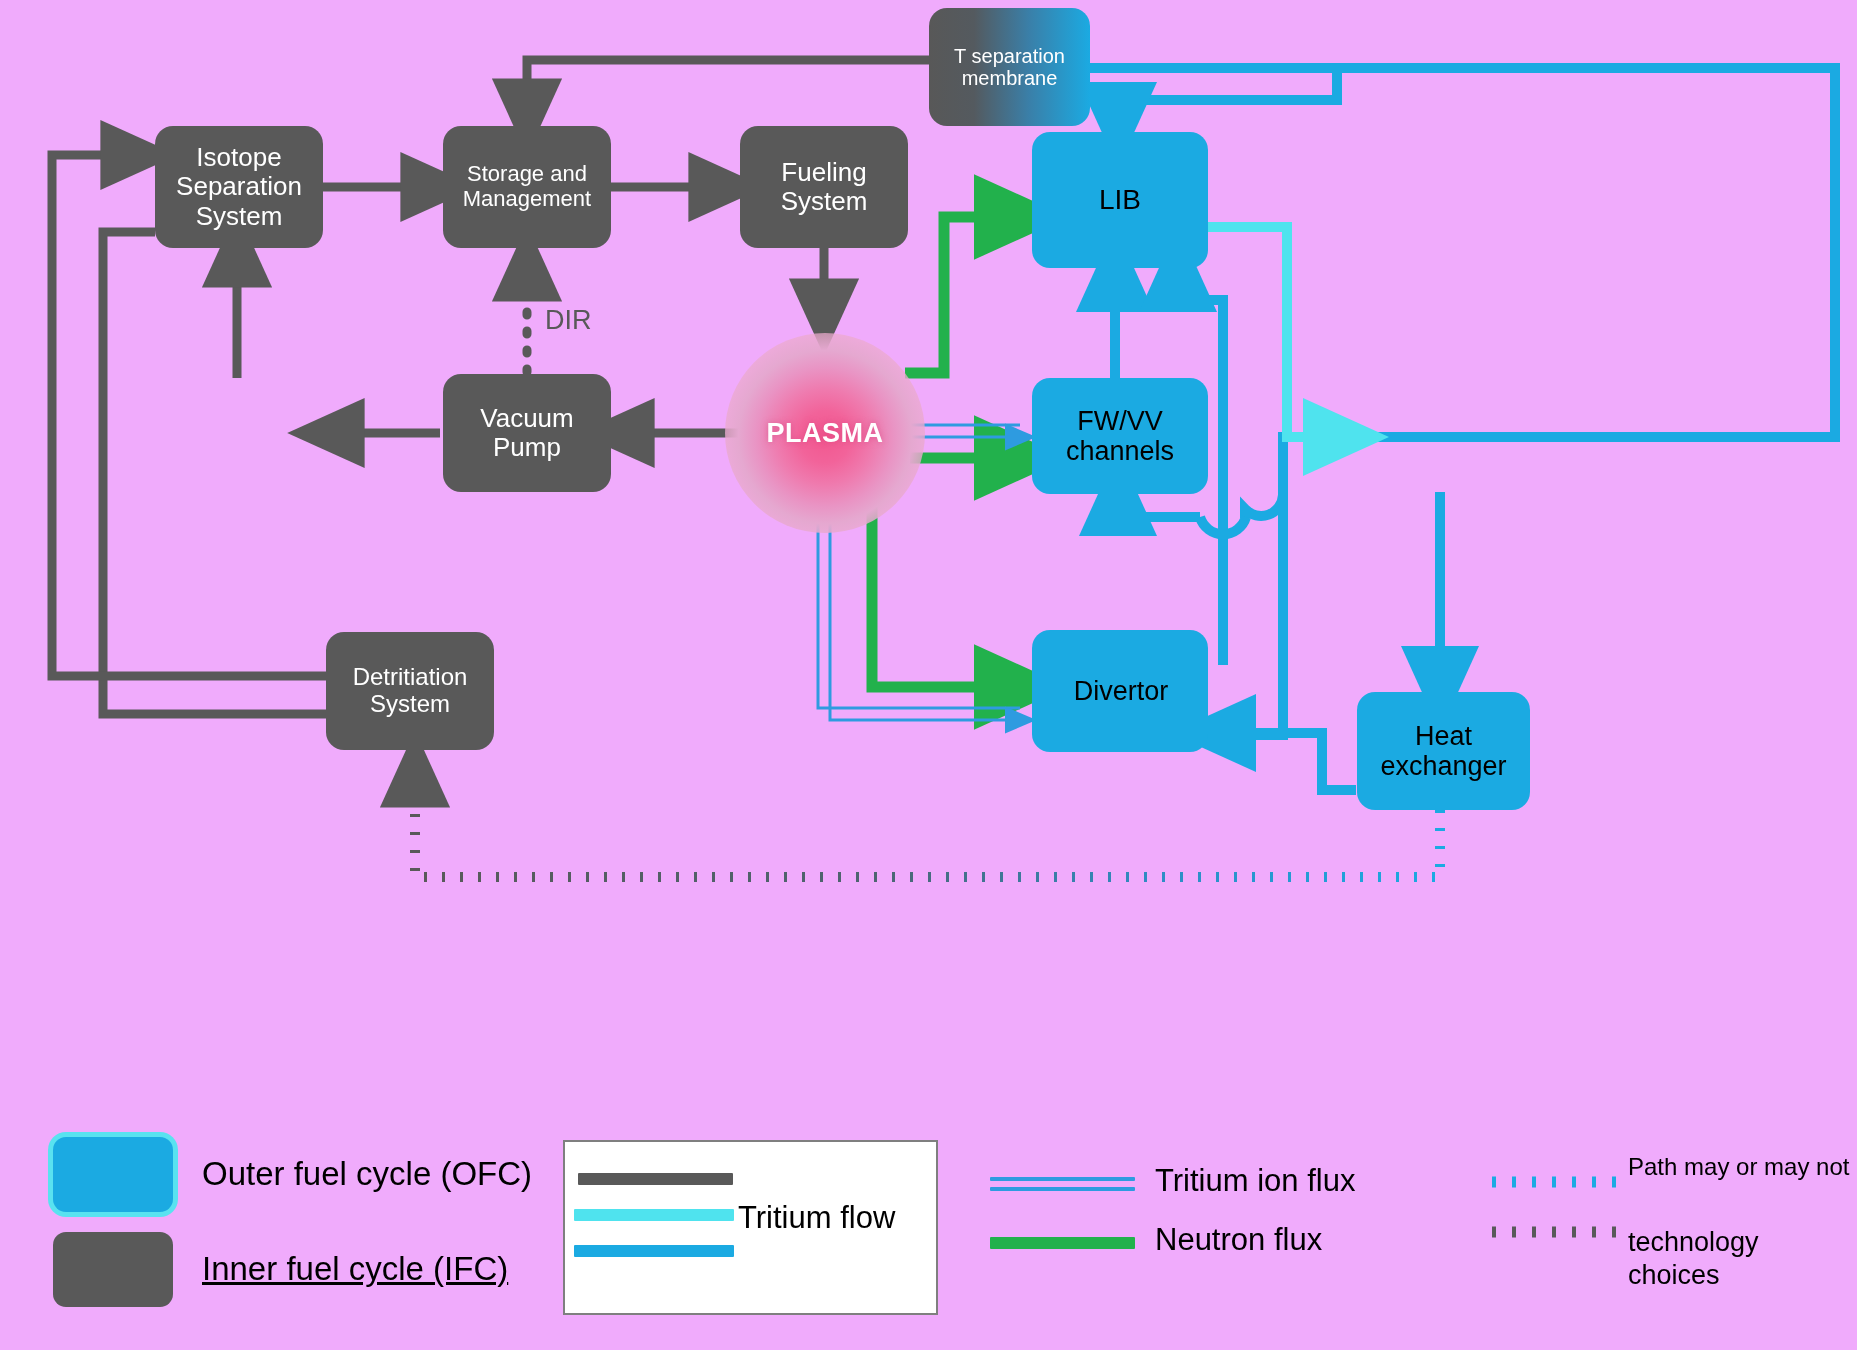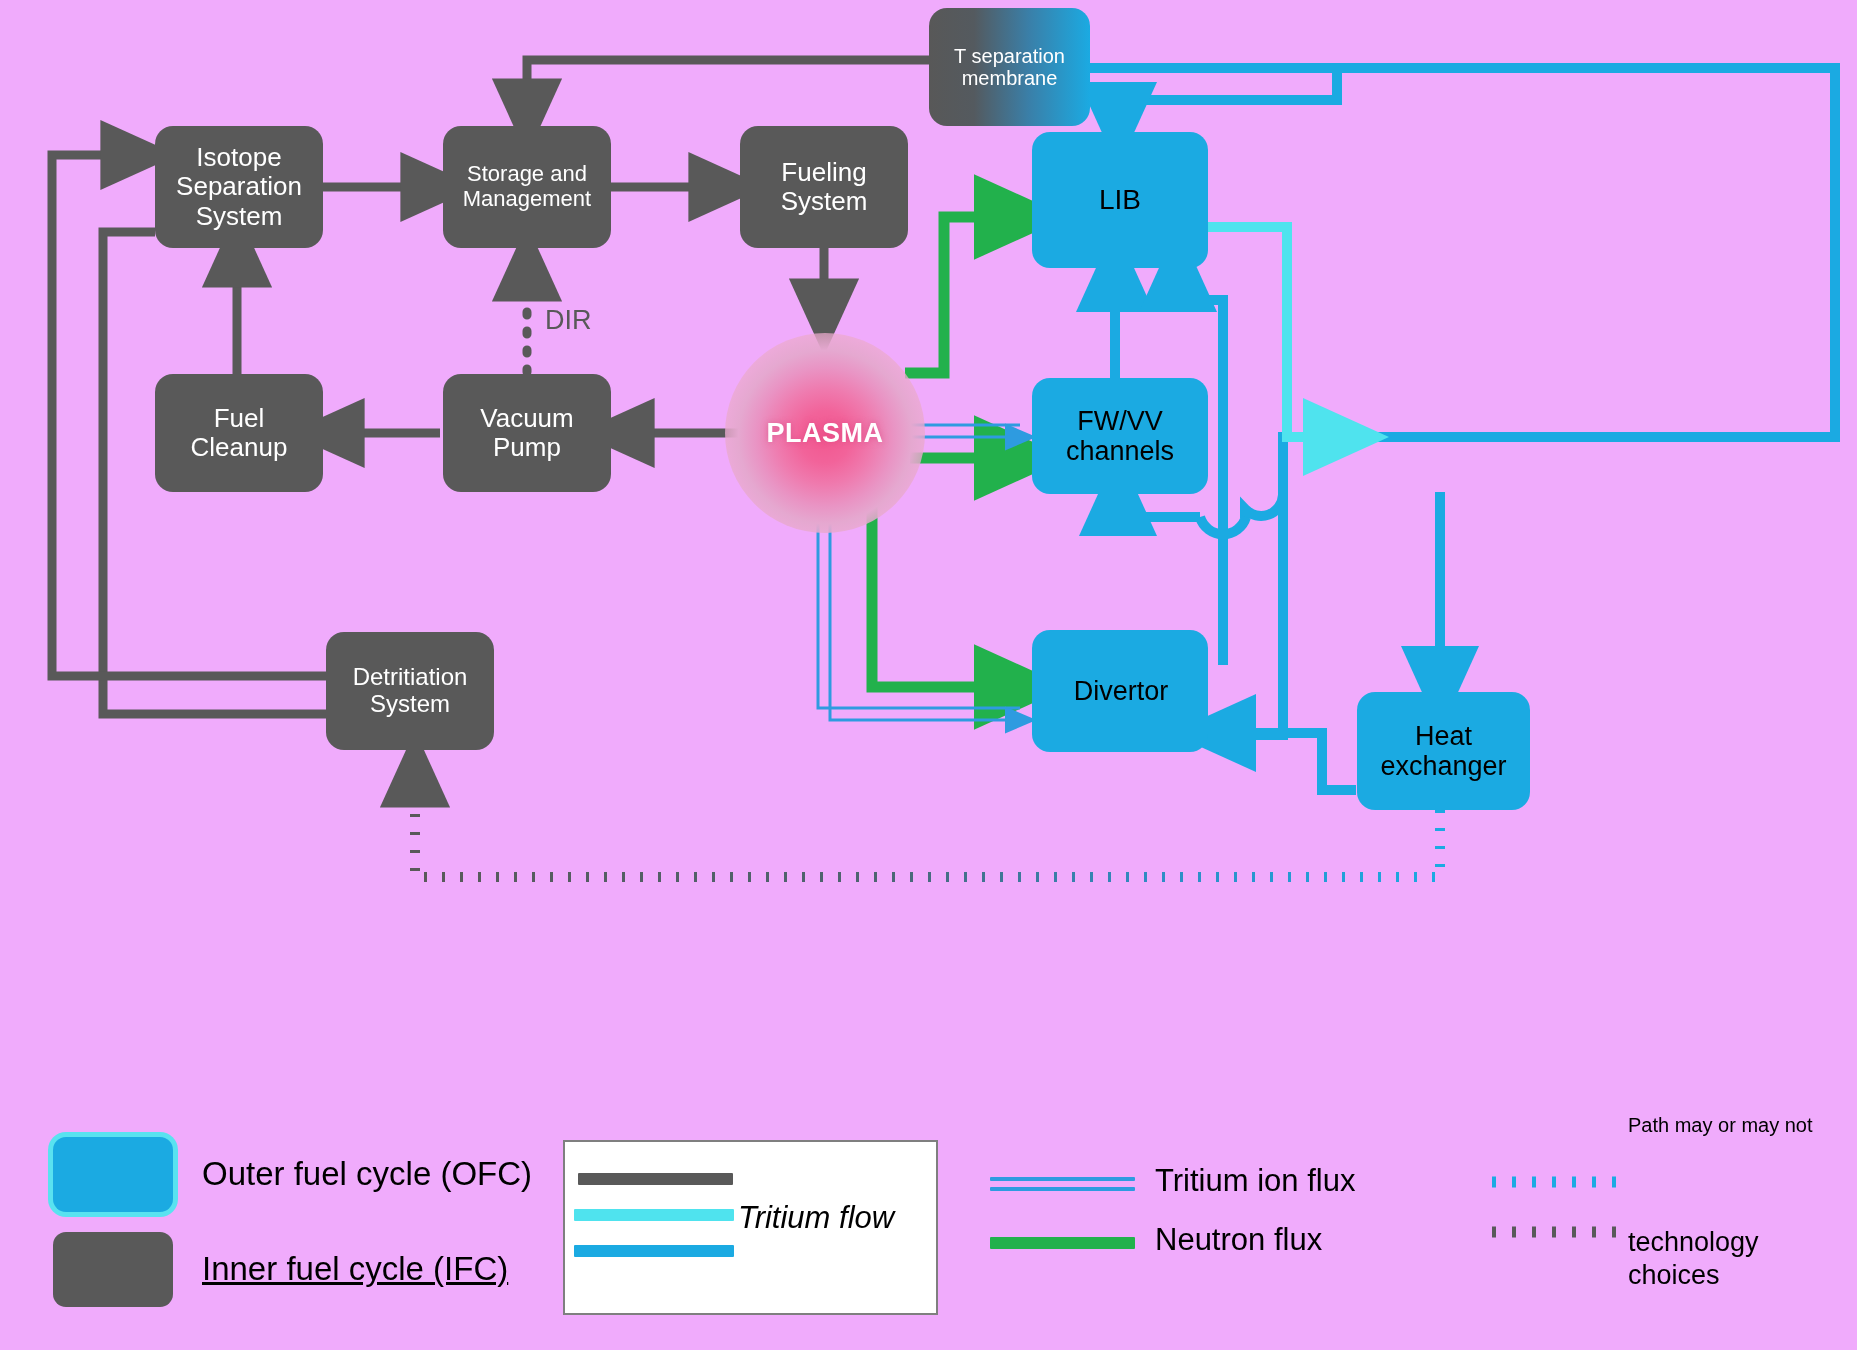--- a/index.html
+++ b/index.html
@@ -159,26 +159,20 @@
     </div>
   </div>
 
   <div class="node ifc" style="left:740px;top:126px;width:168px;height:122px;font-size:26px;">
     <div>
       <span>Fueling</span><br>
       <span>System</span>
     </div>
   </div>
 
-  <div class="node ifc" style="left:155px;top:374px;width:168px;height:118px;font-size:26px;">
-    <div>
-      <span>Fuel</span><br>
-      <span>Cleanup</span>
-    </div>
-  </div>
 
   <div class="node ifc" style="left:443px;top:374px;width:168px;height:118px;font-size:26px;">
     <div>
       <span>Vacuum</span><br>
       <span>Pump</span>
     </div>
   </div>
 
   <div class="node ifc" style="left:326px;top:632px;width:168px;height:118px;font-size:24px;">
     <div>
@@ -219,29 +213,29 @@
   <div class="legend-swatch ofc ofc-glow" style="left:53px;top:1137px;width:120px;height:75px;"></div>
   <div class="legend-text" style="left:202px;top:1155px;font-size:33px;">Outer fuel cycle (OFC)</div>
 
   <div class="legend-swatch ifc" style="left:53px;top:1232px;width:120px;height:75px;"></div>
   <div class="legend-text" style="left:202px;top:1250px;font-size:33px;text-decoration:underline;">Inner fuel cycle (IFC)</div>
 
   <div class="legend-box" style="left:563px;top:1140px;width:375px;height:175px;"></div>
   <div class="rule" style="left:578px;top:1173px;width:155px;height:12px;background:#595959;"></div>
   <div class="rule" style="left:574px;top:1209px;width:160px;height:12px;background:#4FE3EE;"></div>
   <div class="rule" style="left:574px;top:1245px;width:160px;height:12px;background:#1BAAE2;"></div>
-  <div class="legend-text" style="left:738px;top:1200px;font-size:31px;font-style:italic;">Tritium flow</div>
+  <div class="legend-text" style="left:738px;top:1200px;font-size:31px;">Tritium flow</div>
 
   <div class="rule" style="left:990px;top:1177px;width:145px;height:4px;background:#2E9BE0;"></div>
   <div class="rule" style="left:990px;top:1187px;width:145px;height:4px;background:#2E9BE0;"></div>
   <div class="legend-text" style="left:1155px;top:1163px;font-size:31px;">Tritium ion flux</div>
 
   <div class="rule" style="left:990px;top:1237px;width:145px;height:12px;background:#22B14C;"></div>
   <div class="legend-text" style="left:1155px;top:1222px;font-size:31px;">Neutron flux</div>
 
   <svg class="dotsq" style="left:1490px;top:1170px;width:130px;height:110px;" viewBox="0 0 130 110">
     <line x1="2" y1="12" x2="128" y2="12" stroke="#1BAAE2" stroke-width="11" stroke-dasharray="4 16"></line>
     <line x1="2" y1="62" x2="128" y2="62" stroke="#595959" stroke-width="11" stroke-dasharray="4 16"></line>
   </svg>
-  <div class="legend-text" style="left:1628px;top:1113px;font-size:20px;line-height:1.22;text-align:right;">Path may or may not</div>
+  <div class="legend-text" style="left:1628px;top:1152px;font-size:24px;line-height:1.22;text-align:right;">Path may or may not</div>
   <div class="legend-text" style="left:1628px;top:1226px;font-size:27px;line-height:1.22;">technology choices</div>
 
 </div>
 
 </body></html>

